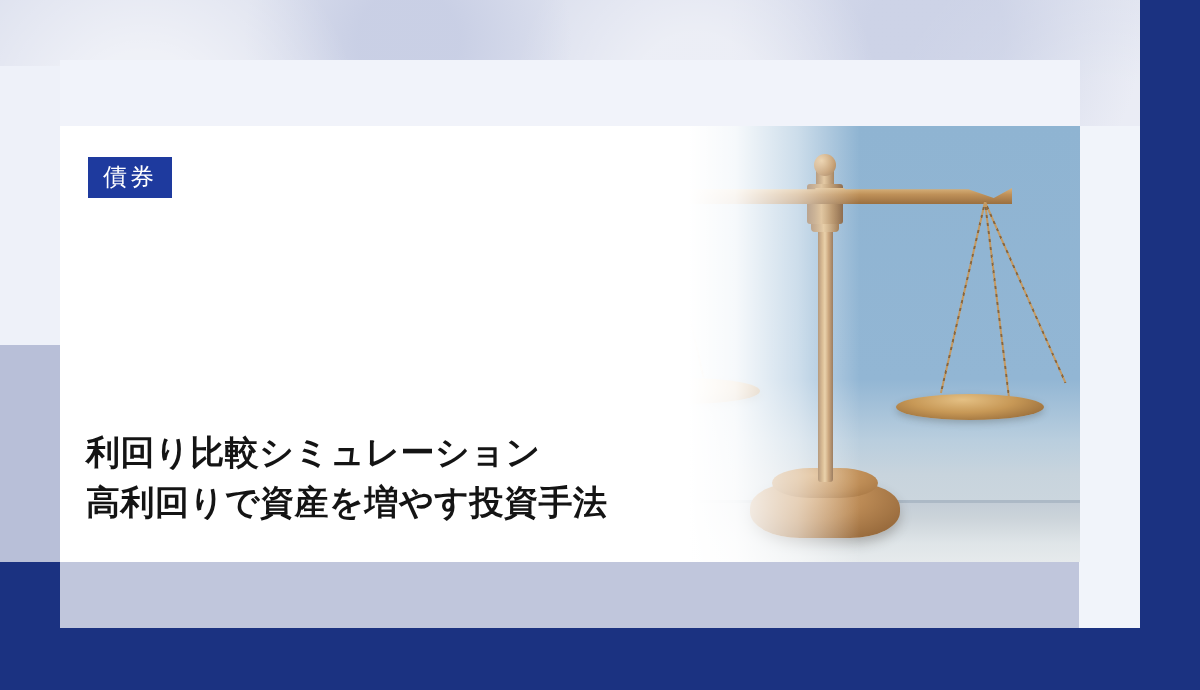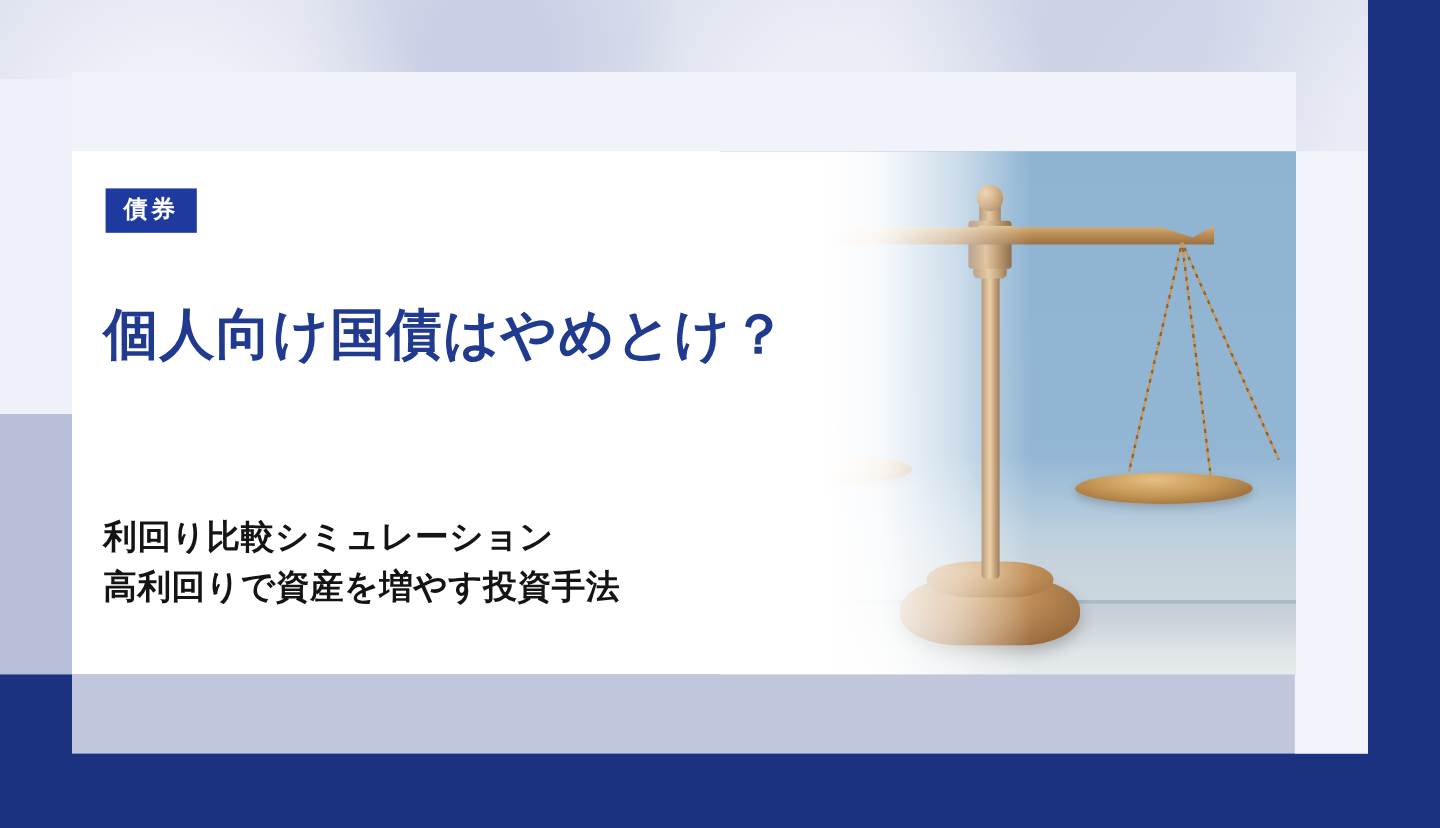--- a/index.html
+++ b/index.html
@@ -133,37 +133,37 @@
     box-shadow:0 3px 7px rgba(60,50,40,.25);
     z-index:3;
   }
   #pan-l { left:12px;  top:252px; width:148px; }
   #pan-r { left:296px; top:268px; width:148px; }
 
   
   #badge {
     position:absolute; left:88px; top:157px;
     padding:8px 15px 9px;
-    font-size:20px; font-weight:bold; letter-spacing:3px;
+    font-size:24px; font-weight:normal; letter-spacing:3px;
     color:#ffffff; line-height:1;
     z-index:6;
   }
   #title {
     position:absolute; left:86px; top:248px; width:720px;
     font-size:46px; font-weight:bold; line-height:1.32;
     letter-spacing:1px;
     z-index:6;
     text-shadow:
       -2px -2px 0 #fff, 2px -2px 0 #fff, -2px 2px 0 #fff, 2px 2px 0 #fff,
       0 -3px 0 #fff, 0 3px 0 #fff, -3px 0 0 #fff, 3px 0 0 #fff;
   }
   #title .ln { display:block; }
   #subtitle {
     position:absolute; left:86px; top:428px; width:700px;
-    font-size:28px; font-weight:bold; line-height:1.46;
+    font-size:34px; font-weight:bold; line-height:1.46;
     letter-spacing:0.5px; color:#141414;
     z-index:6;
     text-shadow:
       -2px -2px 0 #fff, 2px -2px 0 #fff, -2px 2px 0 #fff, 2px 2px 0 #fff,
       0 -2px 0 #fff, 0 2px 0 #fff, -2px 0 0 #fff, 2px 0 0 #fff;
   }
   #subtitle .ln { display:block; }
 </style>
 </head>
 <body>
@@ -205,21 +205,20 @@
     <div class="sc-pan" id="pan-r"></div>
 
     <div id="photo-fade"></div>
   </div>
 
   <div id="badge" style="background: rgb(30, 58, 158); color: rgb(255, 255, 255);">
     <span>債券</span>
   </div>
 
   <h1 id="title" style="color: rgb(32, 58, 143);">
-    <span class="ln">個人向け国債はやめとけ？</span>
   </h1>
 
   <h2 id="subtitle" style="color: rgb(20, 20, 20);">
     <span class="ln">利回り比較シミュレーション</span>
     <span class="ln">高利回りで資産を増やす投資手法</span>
   </h2>
 
 </div>
 
 </body></html>

